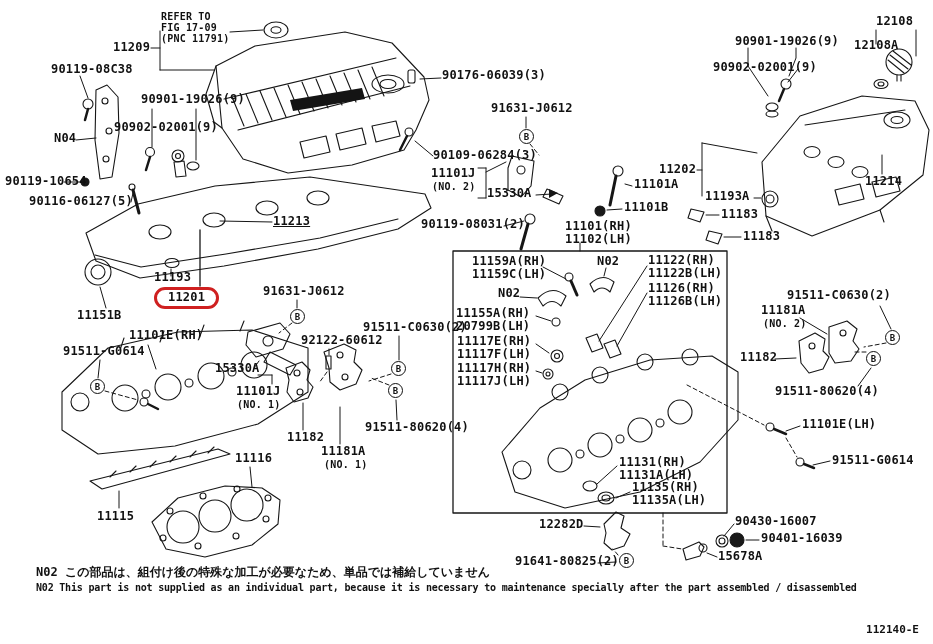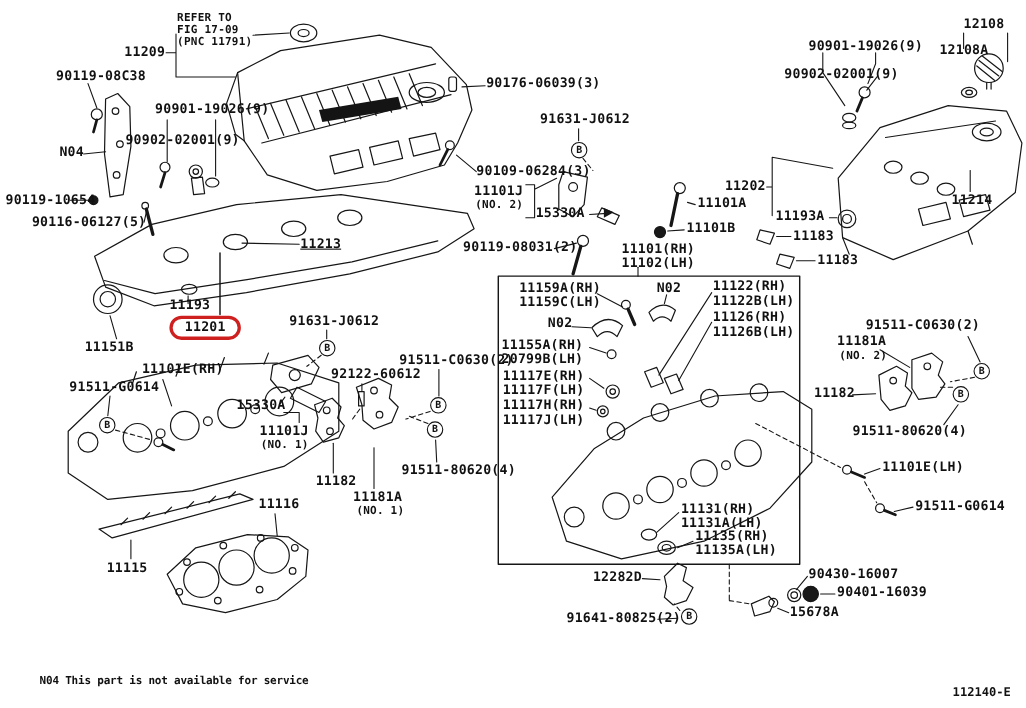--- a/index.html
+++ b/index.html
@@ -398,17 +398,18 @@
       <div class="refmark" style="left: 519px; top: 129px;">B</div>
       <div class="refmark" style="left: 290px; top: 309px;">B</div>
       <div class="refmark" style="left: 391px; top: 361px;">B</div>
       <div class="refmark" style="left: 388px; top: 383px;">B</div>
       <div class="refmark" style="left: 90px; top: 379px;">B</div>
       <div class="refmark" style="left: 885px; top: 330px;">B</div>
       <div class="refmark" style="left: 866px; top: 351px;">B</div>
       <div class="refmark" style="left: 619px; top: 553px;">B</div>
     </div>
 
-<div class="note en" style="top:614px">N04 This part is not available for service</div>
+<div class="note jp" style="top:564px">N02 この部品は、組付け後の特殊な加工が必要なため、単品では補給していません</div>
+<div class="note en" style="top:582px">N02 This part is not supplied as an individual part, because it is necessary to maintenance specially after the part assembled / disassembled</div>
 
 <div class="figcode">112140-E</div>
 
 </div>
 
 </body></html>

